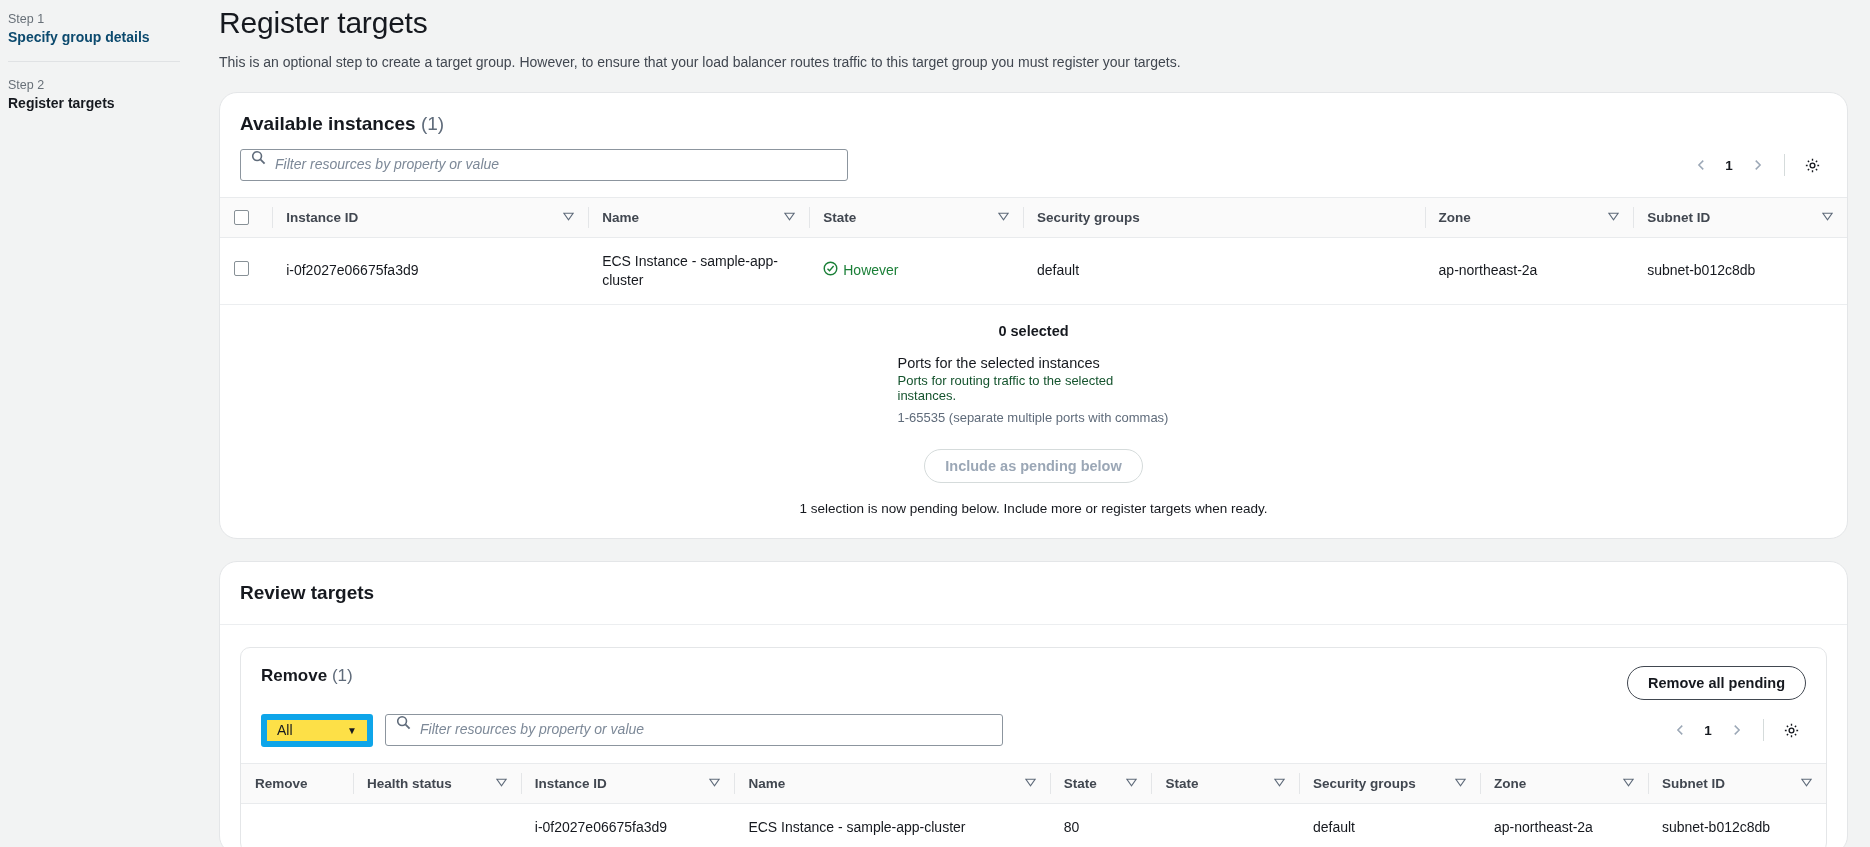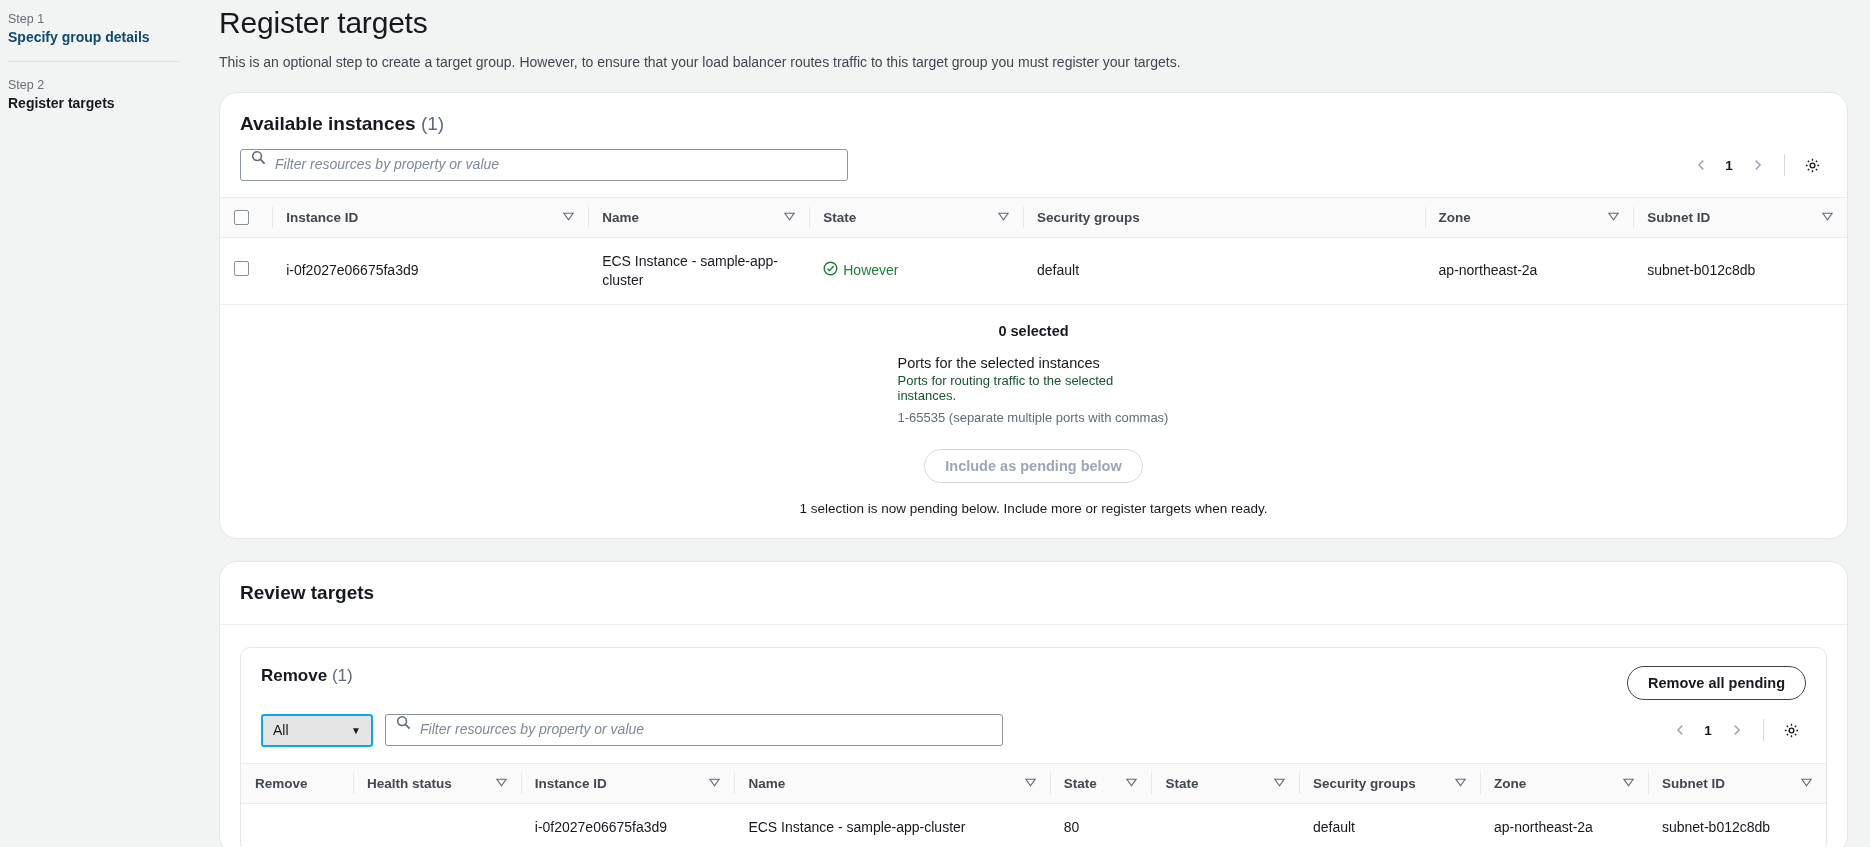--- a/index.html
+++ b/index.html
@@ -108,21 +108,21 @@
   .review-title { font-size:19px; font-weight:700; color:#16191f; }
   .inner-card {
     margin:22px 20px 0 20px; border:1px solid #e4e6e8; border-radius:10px; background:#fff;
     overflow:hidden;
   }
   .inner-head { display:flex; align-items:flex-start; padding:18px 20px 0 20px; }
   .inner-title { font-size:17px; font-weight:700; color:#16191f; }
   .inner-title .count { font-weight:400; color:#5f6b7a; }
   .inner-head .right { margin-left:auto; }
   .select {
-    width:112px; height:33px; border:2px solid #0ea5e9; border-radius:3px; background:#e5e5e5;
+    width:112px; height:33px; border:6px solid #0ea5e9; border-radius:3px; background:#fde047;
     display:flex; align-items:center; padding:0 10px; font-size:14px; color:#16191f; cursor:pointer;
   }
   .select .caret { margin-left:auto; font-size:10px; color:#16191f; }
   .filter-row2 { display:flex; align-items:center; padding:14px 20px 16px 20px; gap:12px; }
   .search.wide { width:618px; }
 </style>
 </head>
 <body>
 
 <div class="page">

